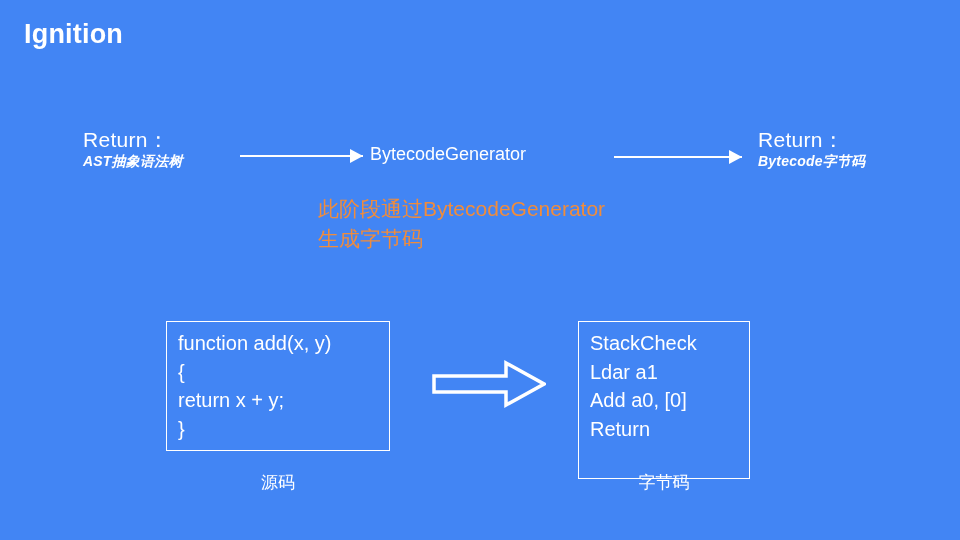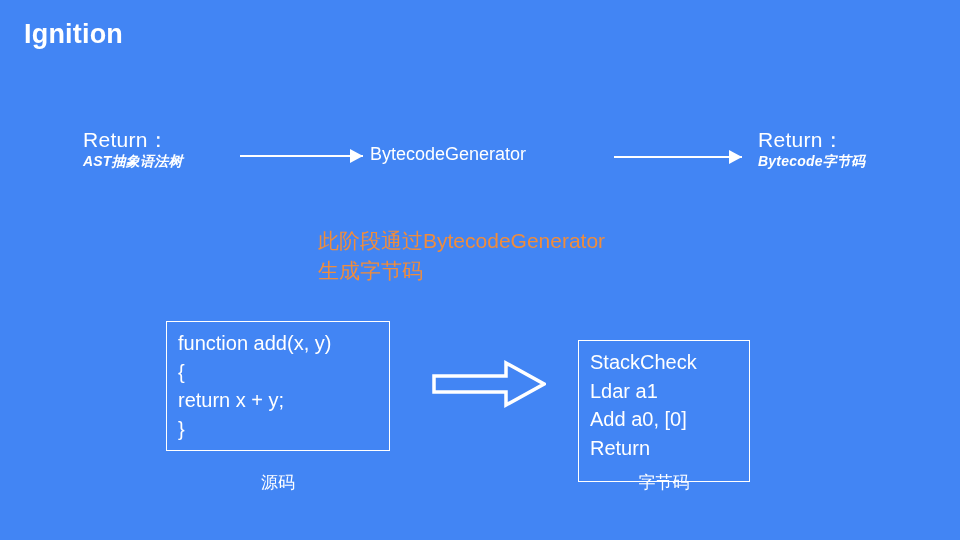--- a/index.html
+++ b/index.html
@@ -95,36 +95,35 @@
 
   
   #annotation {
     position: absolute;
     left: 318px;
     top: 194px;
     font-size: 21px;
     line-height: 30px;
     color: #F08C3C;
     white-space: pre-line;
-    margin-top: 32px;
   }
 
   
   .code-box {
     position: absolute;
     border: 1.5px solid #FFFFFF;
     color: #FFFFFF;
     box-sizing: border-box;
     white-space: pre-line;
     font-size: 20px;
     line-height: 28.5px;
     padding: 7px 4px 0 11px;
   }
   #source-box   { left: 166px; top: 321px; width: 224px; height: 130px; }
-  #bytecode-box { left: 578px; top: 340px; width: 172px; height: 142px; }
+  #bytecode-box { left: 578px; top: 321px; width: 172px; height: 158px; }
 
   
   #block-arrow {
     position: absolute;
     left: 432px;
     top: 360px;
     width: 114px;
     height: 48px;
   }
 

